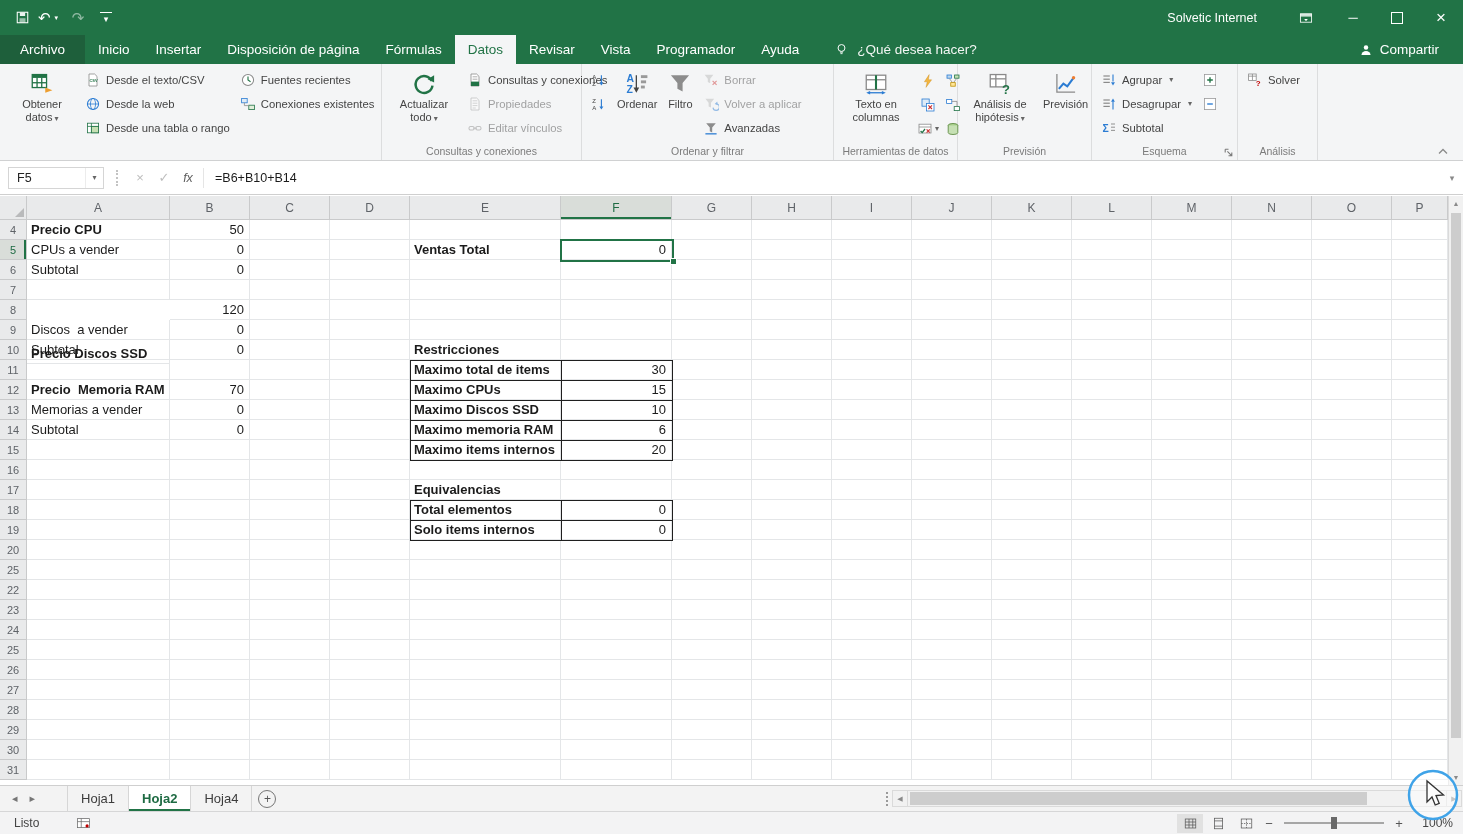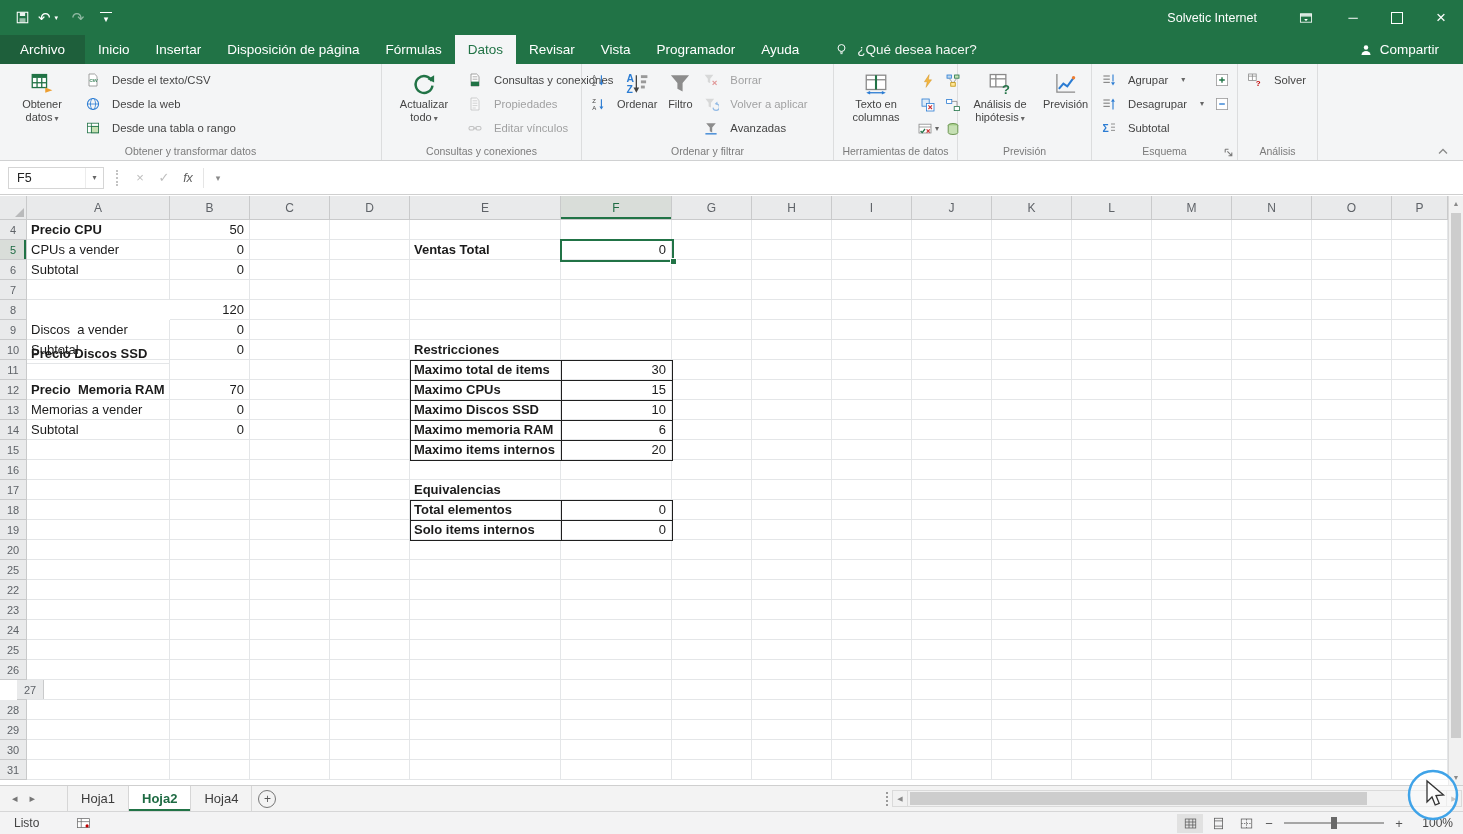--- a/index.html
+++ b/index.html
@@ -43,21 +43,21 @@
   .rgroup{position:relative;border-right:1px solid #DCDDDE;box-sizing:border-box;
           display:flex;flex-direction:column;flex:none;}
   .rcontent{flex:1;display:flex;align-items:flex-start;padding:3px 2px 0 6px;gap:4px;}
   .rlabel{height:16px;line-height:15px;text-align:center;font-size:10.5px;color:#7B7B7B;position:relative;}
   .launcher{position:absolute;right:3px;bottom:2px;width:11px;height:11px;}
   .bigbtn{display:flex;flex-direction:column;align-items:center;padding:2px 3px;flex:none;}
   .bigbtn .ic24{width:26px;height:26px;margin:1px 0 2px;flex:none;}
   .bb-label{font-size:11px;line-height:12.5px;text-align:center;color:#444;max-width:66px;}
   .dd{font-size:8px;color:#666;margin-left:2px;}
   .rstack{display:flex;flex-direction:column;gap:3px;padding-top:2px;flex:none;}
-  .smallbtn{display:flex;align-items:center;gap:11px;height:21px;padding:0 3px;
+  .smallbtn{display:flex;align-items:center;gap:5px;height:21px;padding:0 3px;
             font-size:11.3px;color:#444;white-space:nowrap;}
   .ic16{width:16px;height:16px;flex:none;}
   .disabled{opacity:.48;}
   .igrid{display:grid;grid-template-columns:24px 24px;grid-auto-rows:23px;gap:1px;padding-top:2px;}
   .iconbtn{display:flex;align-items:center;justify-content:center;}
   .rib-collapse{position:absolute;right:10px;bottom:2px;width:20px;height:14px;
                 display:flex;align-items:center;justify-content:center;color:#8a8a8a;}
   .rib-collapse svg{width:10px;height:7px;}
 
   
@@ -262,22 +262,42 @@
               <svg viewBox="0 0 20 20">
                 <rect x="3" y="4" width="14" height="12" fill="#fff" stroke="#217346"></rect>
                 <line x1="3" y1="8" x2="17" y2="8" stroke="#217346"></line>
                 <line x1="8" y1="4" x2="8" y2="16" stroke="#217346"></line>
                 <rect x="8" y="8" width="9" height="8" fill="#C6E0B4" stroke="#217346"></rect>
               </svg>
             </span>
             <span class="sb-label">Desde una tabla o rango</span>
           </div>
         </div>
+        <div class="rstack">
+          <div class="smallbtn">
+            <span class="ic16">
+              <svg viewBox="0 0 20 20">
+                <circle cx="10" cy="10" r="7" fill="#fff" stroke="#8a8a8a" stroke-width="1.3"></circle>
+                <path d="M10 5.5 V10 l3.2 2.2" fill="none" stroke="#217346" stroke-width="1.4"></path>
+              </svg>
+            </span>
+            <span class="sb-label">Fuentes recientes</span>
+          </div>
+          <div class="smallbtn">
+            <span class="ic16">
+              <svg viewBox="0 0 20 20">
+                <rect x="2" y="3" width="7" height="5.5" fill="#DEEBF7" stroke="#2B7CD3"></rect>
+                <rect x="11" y="11.5" width="7" height="5.5" fill="#E2EFDA" stroke="#217346"></rect>
+                <path d="M5.5 8.5 v3.5 h5.5" fill="none" stroke="#8a8a8a"></path>
+              </svg>
+            </span>
+            <span class="sb-label">Conexiones existentes</span>
+          </div>
+        </div>
       </div>
-      <div class="rlabel">Obtener y transformar datos</div>
     </div>
     <div class="rgroup" style="width: 200px;">
       <div class="rcontent">
         <div class="bigbtn">
           <span class="ic24">
             <svg viewBox="0 0 20 20">
               <path d="M16 8.5 A6.5 6.5 0 1 0 16.5 12" fill="none" stroke="#217346" stroke-width="1.9"></path>
               <polygon points="17.8,4 17.8,9.6 12.8,7.2" fill="#217346"></polygon>
             </svg>
           </span>
@@ -591,20 +611,21 @@
 <div class="formulabar">
   <div class="namebox">
     <span class="nb-text">F5</span>
     <span class="nb-arrow">▾</span>
   </div>
   <span class="fb-drag"></span>
   <span class="fbbtn">×</span>
   <span class="fbbtn">✓</span>
   <span class="fbbtn fx">fx</span>
   <span class="fb-sep"></span>
+  <div class="fb-input">=B6+B10+B14</div>
   <span class="fb-expand">▾</span>
 </div>
 
 <div class="grid" id="grid">
     <div class="corner"></div>
     <div class="chead" style="left: 27px; width: 143px;">A</div>
     <div class="chead" style="left: 170px; width: 80px;">B</div>
     <div class="chead" style="left: 250px; width: 80px;">C</div>
     <div class="chead" style="left: 330px; width: 80px;">D</div>
     <div class="chead" style="left: 410px; width: 151px;">E</div>
@@ -635,21 +656,21 @@
     <div class="rhead" style="top: 284px; height: 20px;">17</div>
     <div class="rhead" style="top: 304px; height: 20px;">18</div>
     <div class="rhead" style="top: 324px; height: 20px;">19</div>
     <div class="rhead" style="top: 344px; height: 20px;">20</div>
     <div class="rhead" style="top: 364px; height: 20px;">25</div>
     <div class="rhead" style="top: 384px; height: 20px;">22</div>
     <div class="rhead" style="top: 404px; height: 20px;">23</div>
     <div class="rhead" style="top: 424px; height: 20px;">24</div>
     <div class="rhead" style="top: 444px; height: 20px;">25</div>
     <div class="rhead" style="top: 464px; height: 20px;">26</div>
-    <div class="rhead" style="top: 484px; height: 20px; margin-left: 17px;">27</div>
+    <div class="rhead" style="top: 484px; height: 20px;">27</div>
     <div class="rhead" style="top: 504px; height: 20px;">28</div>
     <div class="rhead" style="top: 524px; height: 20px;">29</div>
     <div class="rhead" style="top: 544px; height: 20px;">30</div>
     <div class="rhead" style="top: 564px; height: 20px;">31</div>
     <div class="cell b" style="left: 27px; top: 24px; width: 143px; height: 20px;">Precio CPU</div>
     <div class="cell num" style="left: 170px; top: 24px; width: 80px; height: 20px;">50</div>
     <div class="cell" style="left: 250px; top: 24px; width: 80px; height: 20px;"></div>
     <div class="cell" style="left: 330px; top: 24px; width: 80px; height: 20px;"></div>
     <div class="cell" style="left: 410px; top: 24px; width: 151px; height: 20px;"></div>
     <div class="cell" style="left: 561px; top: 24px; width: 111px; height: 20px;"></div>

